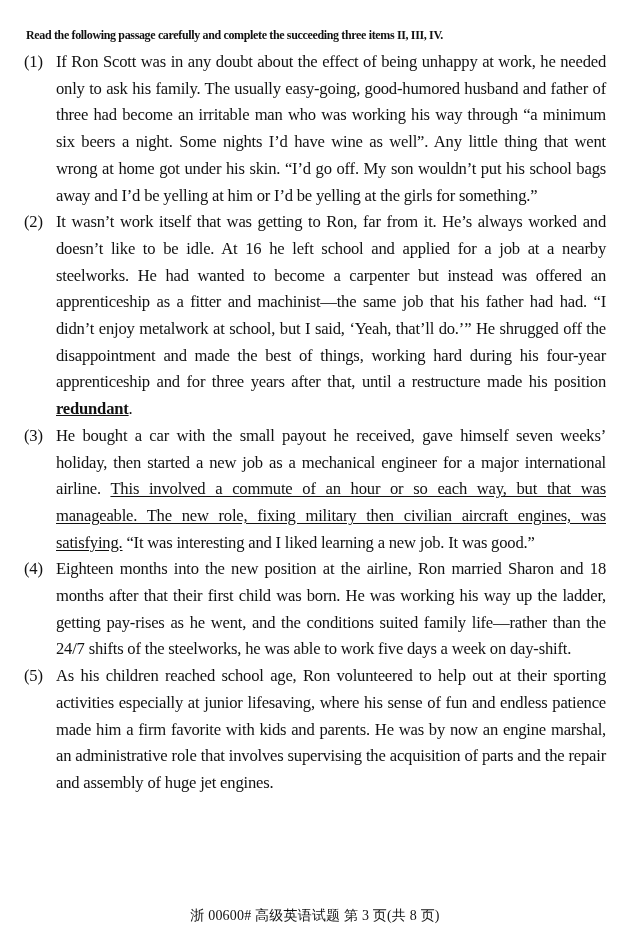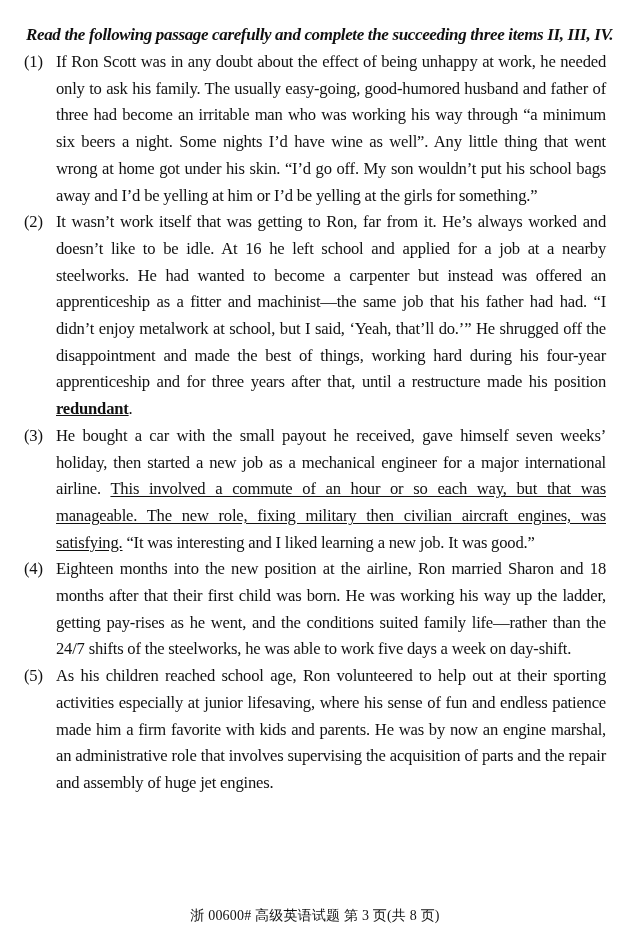--- a/index.html
+++ b/index.html
@@ -16,25 +16,24 @@
       position: absolute;
       left: 0; top: 0;
       width: 630px; height: 940px;
     }
     .instruction {
       position: absolute;
       left: 26px;
       top: 26px;
       width: 580px;
       font-weight: bold;
-      font-size: 17px;
+      font-size: 12px;
       letter-spacing: -0.35px;
       line-height: 18px;
       white-space: nowrap;
-      font-style: italic;
     }
     .passage {
       position: absolute;
       left: 24px;
       top: 49px;
       width: 582px;
     }
     .para {
       position: relative;
       padding-left: 32px;

